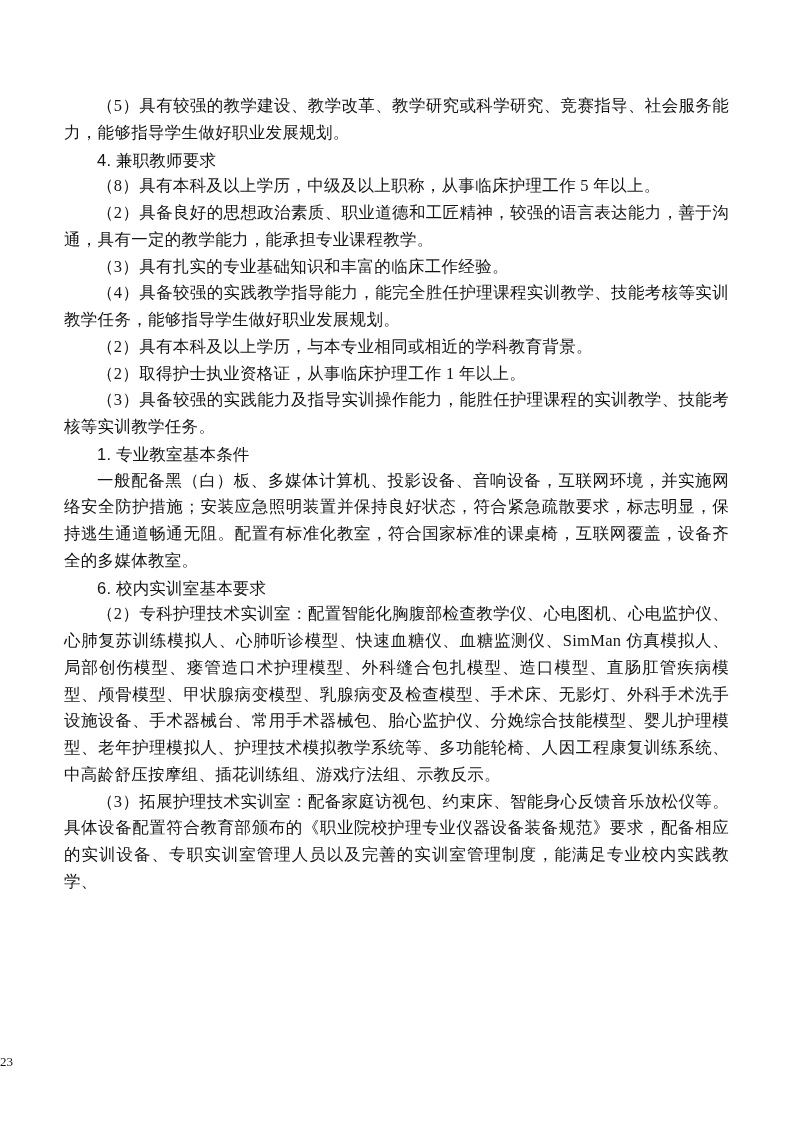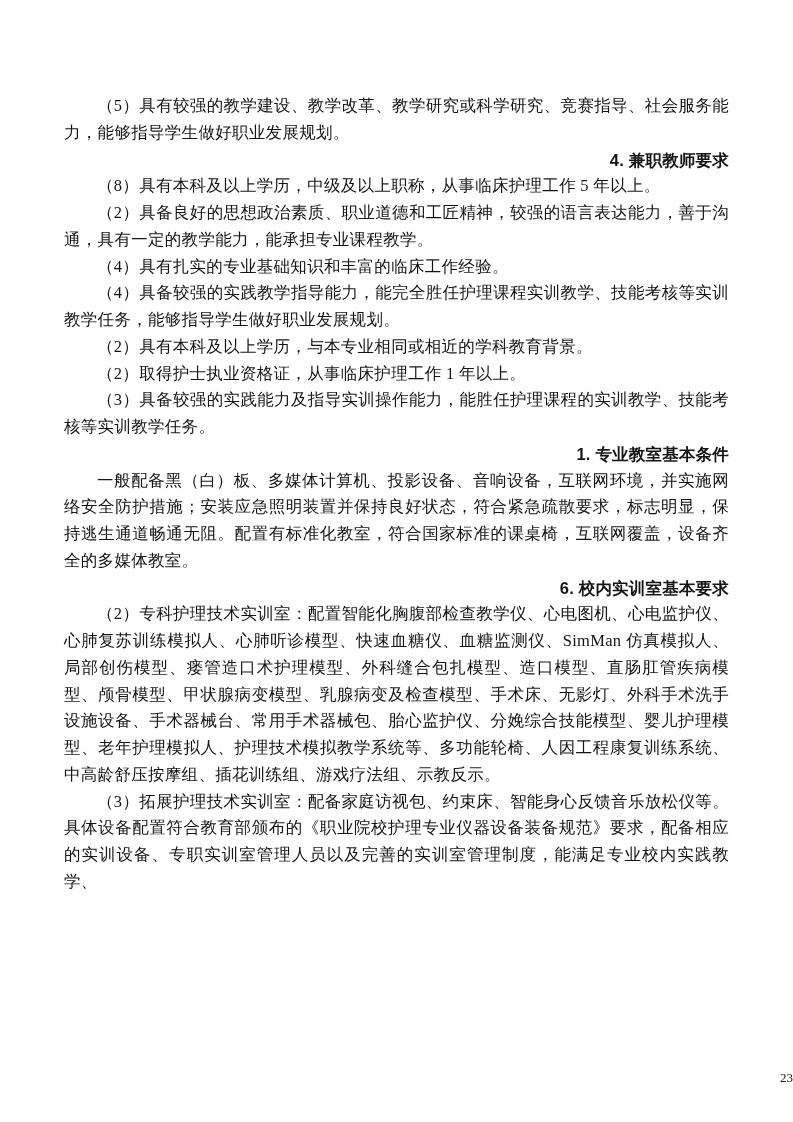--- a/index.html
+++ b/index.html
@@ -29,53 +29,53 @@
     font-family: "Liberation Serif", "DejaVu Serif", serif;
     font-size: 16.5px;
     line-height: 26.75px;
     color: #141414;
     text-align: justify;
     letter-spacing: 0.3px;
   }
   .content p.heading2,
   .content p.heading3 {
     font-family: "Liberation Sans", "DejaVu Sans", sans-serif;
-    font-weight: bold;
-    text-align: right;
+    font-weight: normal;
+    text-align: left;
     letter-spacing: 0.2px;
   }
   .content p.heading2 {
     font-size: 17px;
   }
   .content p.heading3 {
     font-size: 16.5px;
   }
   .page-footer {
     position: absolute;
     left: 0;
     right: 0;
-    bottom: 36px;
-    text-align: right;
+    bottom: 52px;
+    text-align: left;
   }
   .page-number {
     font-family: "Liberation Serif", "DejaVu Serif", serif;
     font-size: 13px;
     color: #141414;
   }
 </style>
 </head>
 <body>
 
 <div class="page">
   <main class="content">
       <p class="body">（5）具有较强的教学建设、教学改革、教学研究或科学研究、竞赛指导、社会服务能力，能够指导学生做好职业发展规划。</p>
       <p class="heading3">4. 兼职教师要求</p>
       <p class="body">（8）具有本科及以上学历，中级及以上职称，从事临床护理工作 5 年以上。</p>
       <p class="body">（2）具备良好的思想政治素质、职业道德和工匠精神，较强的语言表达能力，善于沟通，具有一定的教学能力，能承担专业课程教学。</p>
-      <p class="body">（4）具有扎实的专业基础知识和丰富的临床工作经验。</p>
+      <p class="body">（3）具有扎实的专业基础知识和丰富的临床工作经验。</p>
       <p class="body">（4）具备较强的实践教学指导能力，能完全胜任护理课程实训教学、技能考核等实训教学任务，能够指导学生做好职业发展规划。</p>
       <p class="body">（2）具有本科及以上学历，与本专业相同或相近的学科教育背景。</p>
       <p class="body">（2）取得护士执业资格证，从事临床护理工作 1 年以上。</p>
       <p class="body">（3）具备较强的实践能力及指导实训操作能力，能胜任护理课程的实训教学、技能考核等实训教学任务。</p>
       <p class="heading3">1. 专业教室基本条件</p>
       <p class="body">一般配备黑（白）板、多媒体计算机、投影设备、音响设备，互联网环境，并实施网络安全防护措施；安装应急照明装置并保持良好状态，符合紧急疏散要求，标志明显，保持逃生通道畅通无阻。配置有标准化教室，符合国家标准的课桌椅，互联网覆盖，设备齐全的多媒体教室。</p>
       <p class="heading3">6. 校内实训室基本要求</p>
       <p class="body">（2）专科护理技术实训室：配置智能化胸腹部检查教学仪、心电图机、心电监护仪、心肺复苏训练模拟人、心肺听诊模型、快速血糖仪、血糖监测仪、SimMan 仿真模拟人、局部创伤模型、瘘管造口术护理模型、外科缝合包扎模型、造口模型、直肠肛管疾病模型、颅骨模型、甲状腺病变模型、乳腺病变及检查模型、手术床、无影灯、外科手术洗手设施设备、手术器械台、常用手术器械包、胎心监护仪、分娩综合技能模型、婴儿护理模型、老年护理模拟人、护理技术模拟教学系统等、多功能轮椅、人因工程康复训练系统、中高龄舒压按摩组、插花训练组、游戏疗法组、示教反示。</p>
       <p class="body">（3）拓展护理技术实训室：配备家庭访视包、约束床、智能身心反馈音乐放松仪等。具体设备配置符合教育部颁布的《职业院校护理专业仪器设备装备规范》要求，配备相应的实训设备、专职实训室管理人员以及完善的实训室管理制度，能满足专业校内实践教学、</p>
     </main>

